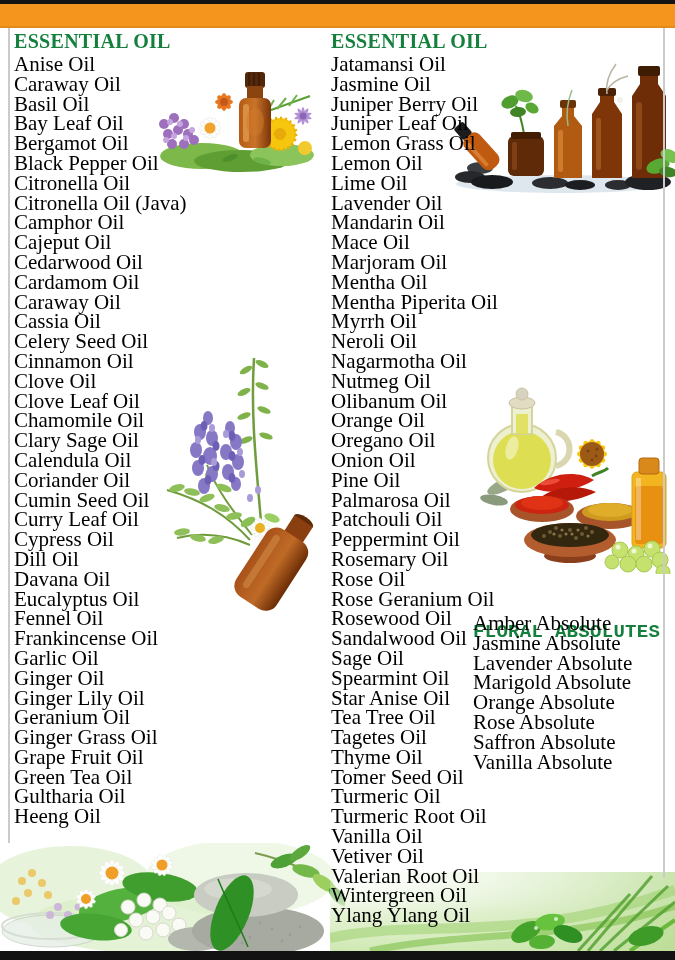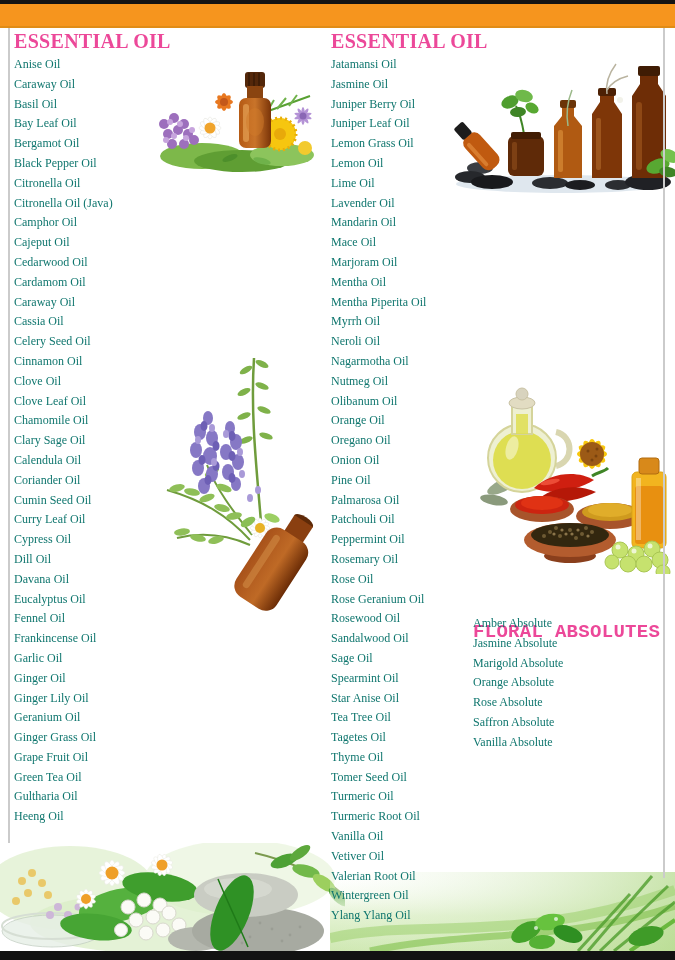--- a/index.html
+++ b/index.html
@@ -7,27 +7,27 @@
           overflow:hidden;font-family:"Liberation Serif",serif;}
   
   .top-strip{position:absolute;left:0;top:0;width:100%;height:4px;background:#141414;z-index:4;}
   .accent-bar{position:absolute;left:0;top:4px;width:100%;height:22px;background:#f6951e;
               border-bottom:2px solid #e08c17;z-index:4;}
   .bottom-bar{position:absolute;left:0;bottom:0;width:100%;height:9px;background:#121212;z-index:6;}
   .edge-line{position:absolute;width:2px;background:#cbcbcb;z-index:3;}
   .edge-left{left:8px;top:28px;height:815px;}
   .edge-right{left:663px;top:28px;height:850px;}
   
-  .col-header{position:absolute;font-weight:bold;font-size:20px;color:#ec4899;
+  .col-header{position:absolute;font-weight:bold;font-size:20px;color:#15803d;
               letter-spacing:.3px;z-index:5;white-space:nowrap;}
   .hdr-1{left:14px;top:30px;}
   .hdr-2{left:331px;top:30px;}
   .hdr-3{left:473px;top:621px;font-size:19px;font-family:Liberation Mono, monospace;}
-  .oil-list{position:absolute;margin:0;padding:0;list-style:none;font-size:12px;
-            line-height:19.8px;color:#0f766e;z-index:5;white-space:nowrap;}
+  .oil-list{position:absolute;margin:0;padding:0;list-style:none;font-size:21px;
+            line-height:19.8px;color:#000000;z-index:5;white-space:nowrap;}
   .list-1{left:14px;top:55px;}
   .list-2{left:331px;top:55px;}
   .list-3{left:473px;top:614px;}
   
   .deco{position:absolute;z-index:1;}
   .img-top-left{left:142px;top:62px;width:178px;height:114px;}
   .img-top-right{left:450px;top:56px;width:225px;height:142px;}
   .img-mid-left{left:132px;top:340px;width:190px;height:278px;}
   .img-mid-right{left:450px;top:376px;width:222px;height:198px;}
   .img-bottom-left{left:0px;top:843px;width:345px;height:108px;}
@@ -134,20 +134,21 @@
       <li>Vanilla Oil</li>
       <li>Vetiver Oil</li>
       <li>Valerian Root Oil</li>
       <li>Wintergreen Oil</li>
       <li>Ylang Ylang Oil</li>
     </ul>
   <ul class="oil-list list-3">
 
   <li>Amber Absolute</li>
       <li>Jasmine Absolute</li>
+      <li>Lavender Absolute</li>
       <li>Marigold Absolute</li>
       <li>Orange Absolute</li>
       <li>Rose Absolute</li>
       <li>Saffron Absolute</li>
       <li>Vanilla Absolute</li>
     </ul>
 
   <div class="deco img-top-left" aria-label="flower bouquet with amber dropper bottle">
     <svg viewBox="0 0 178 114">
       <defs>

